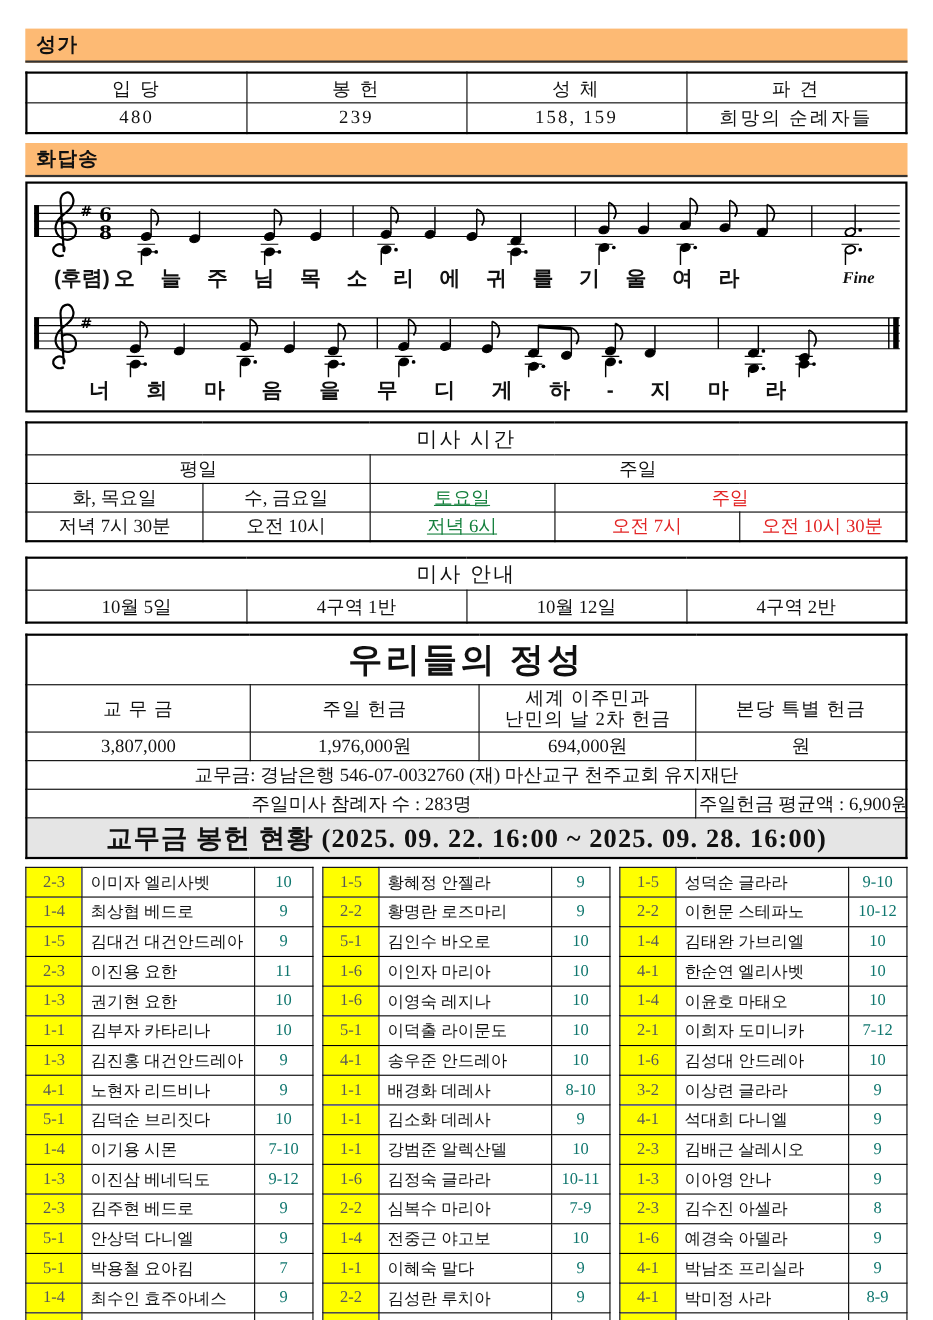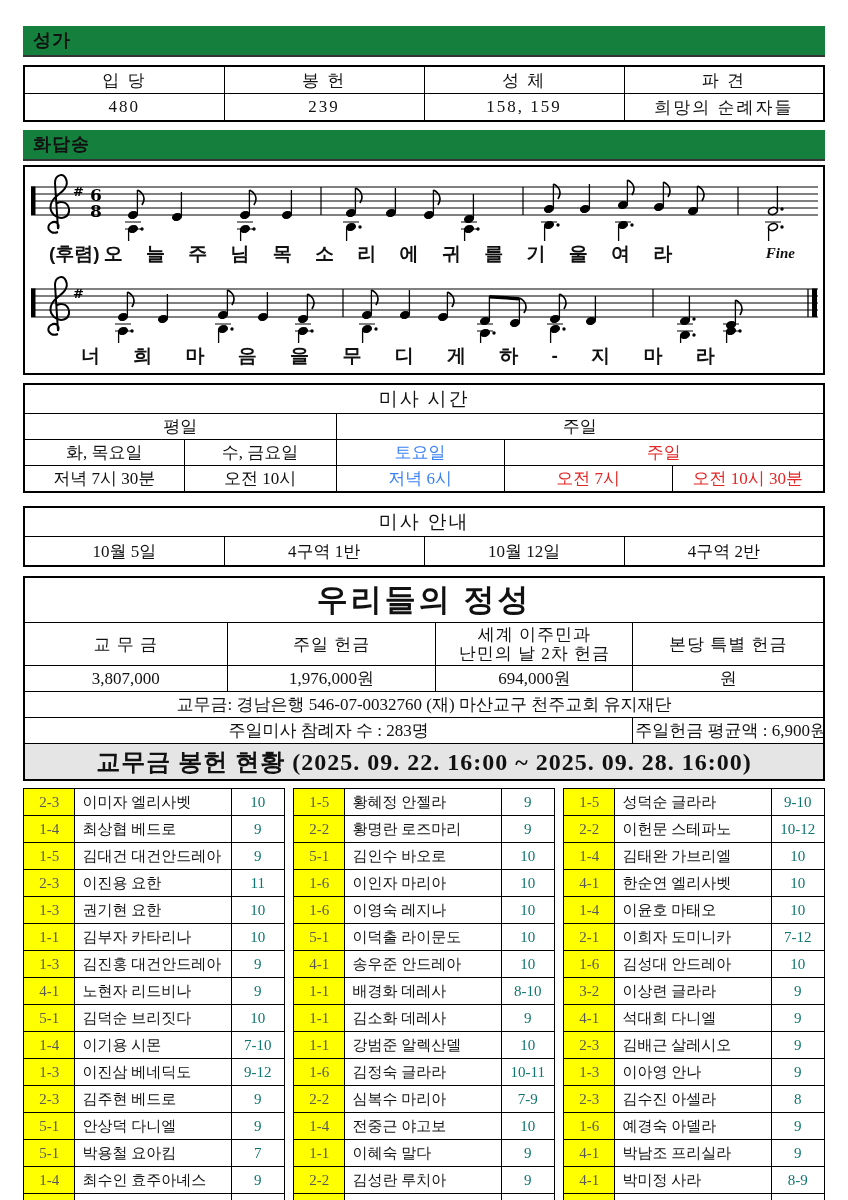--- a/index.html
+++ b/index.html
@@ -6,21 +6,21 @@
   body{
     width:848px;height:1200px;
     font-family:"Liberation Serif","DejaVu Serif",serif;
     color:#111;
     -webkit-font-smoothing:antialiased;
   }
   .page{width:802px;margin:0 auto;padding-top:26px;}
 
   
   .section-bar{
-    background:#15803d;
+    background:#fdba74;
     border-bottom:2px solid #333;
     padding:2px 10px 3px 10px;
     font-size:18px;font-weight:bold;
     letter-spacing:1px;
   }
 
   
   table{border-collapse:collapse;width:100%;table-layout:fixed;}
   table.bordered{border:2px solid #000;}
   table.bordered td,table.bordered th{
@@ -61,21 +61,21 @@
     position:absolute;right:28px;top:78px;
     font-style:italic;font-weight:bold;font-size:15px;
     font-family:"Liberation Serif","DejaVu Serif",serif;
   }
   .tsig{font-family:"DejaVu Serif",serif;font-weight:bold;font-size:17px;}
 
   
   .mass-times{margin-top:8px;}
   .mass-times td{height:23px;}
   .mass-times .title-cell{height:26px;font-size:19px;letter-spacing:2px;}
-  .blue{color:#3b82f6;}
+  .blue{color:#15803d;text-decoration:underline;}
   .red{color:#e32626;}
 
   .mass-guide{margin-top:13px;}
   .mass-guide td{height:26px;}
   .mass-guide .title-cell{font-size:19px;letter-spacing:2px;}
 
   
   .offerings{margin-top:9px;}
   .offerings td{height:23px;font-size:16px;}
   .offerings .title-cell{height:28px;font-size:31px;font-weight:bold;letter-spacing:3px;}

